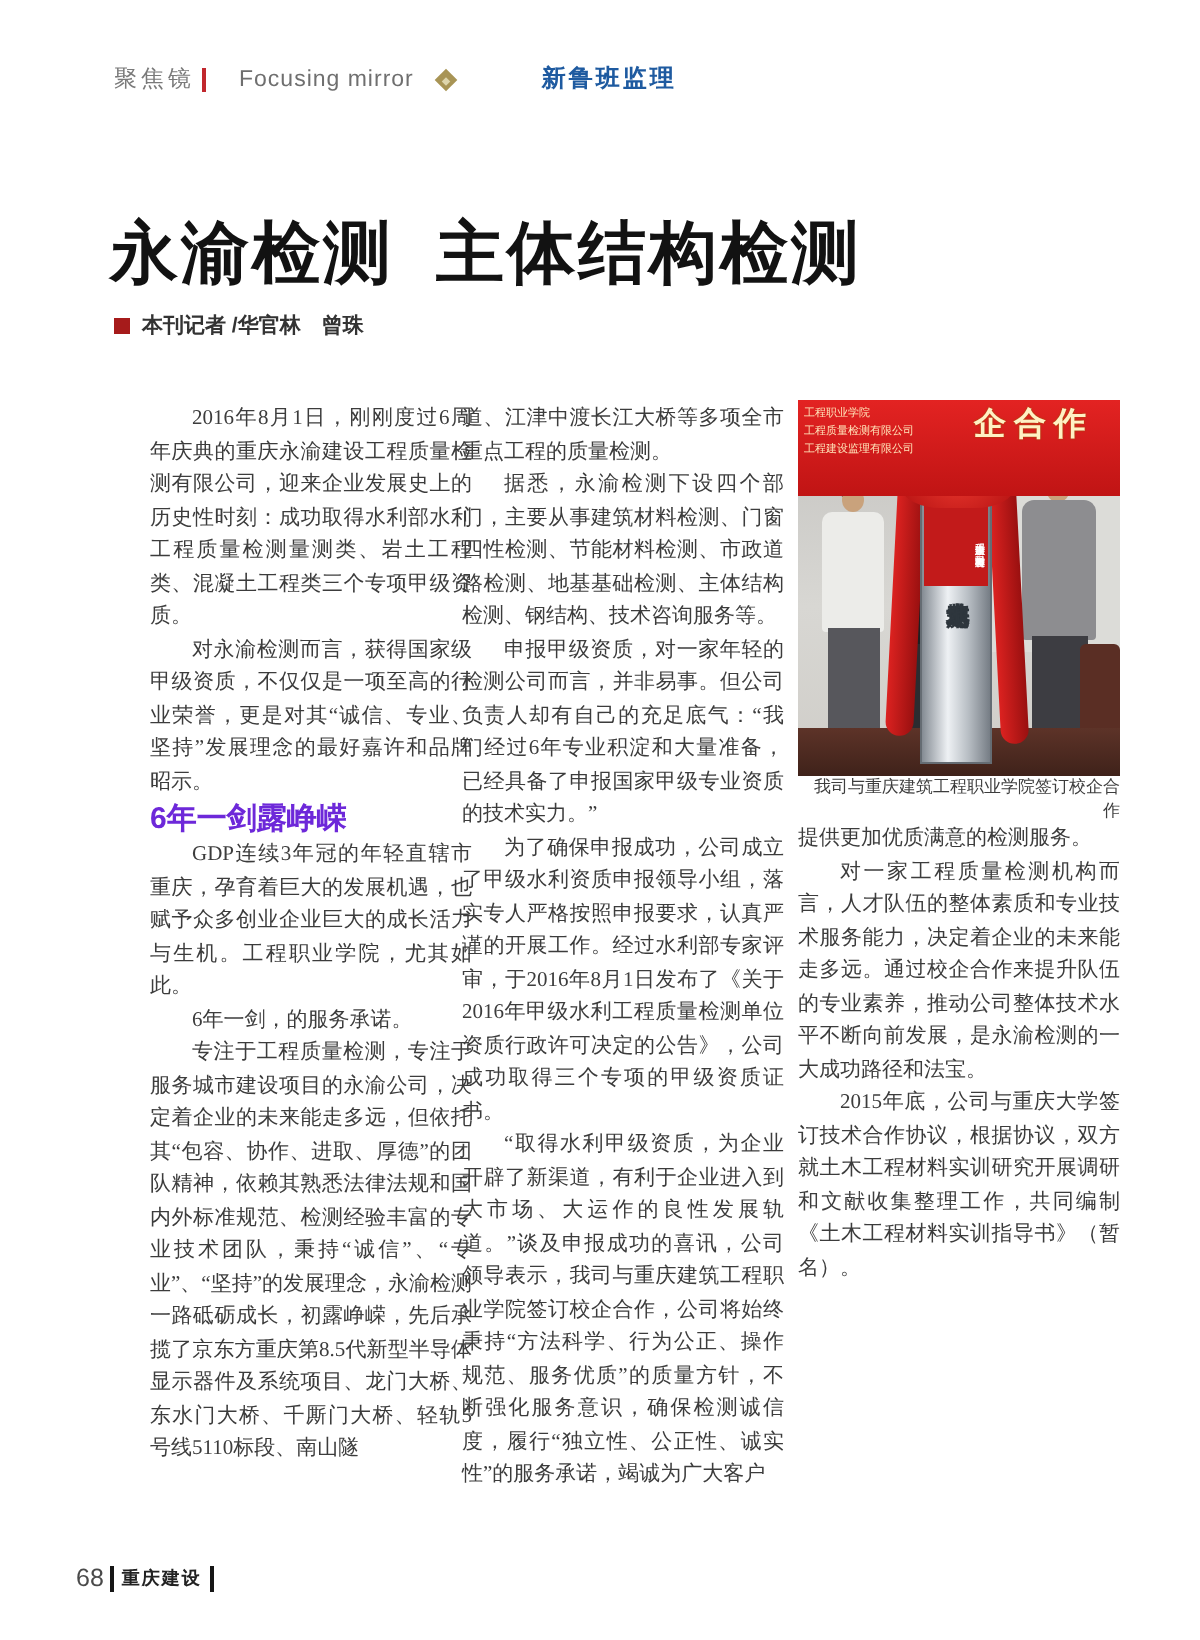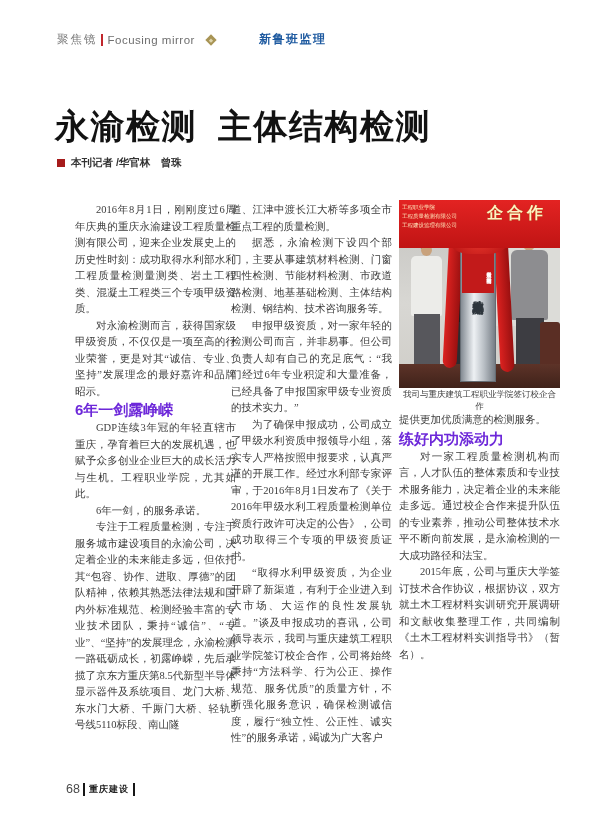--- a/index.html
+++ b/index.html
@@ -6,21 +6,21 @@
   .page {
     position:relative; width:600px; height:820px; margin:0 auto;
     background:#ffffff; overflow:hidden;
     font-family:"Liberation Serif","DejaVu Serif",serif; color:#3a3a3a;
   }
   
   .hdr { position:absolute; left:57px; top:31px; display:flex; align-items:center;
          font-family:"Liberation Sans","DejaVu Sans",sans-serif; }
   .hdr-cn { font-size:11.5px; color:#7a7a7a; letter-spacing:2px; }
   .hdr-bar { width:2px; height:12px; background:#c1272d; margin:0 5px 0 3px; }
-  .hdr-en { font-size:11.5px; color:#6f6f6f; letter-spacing:.5px; }
+  .hdr-en { font-size:11.5px; color:#6f6f6f; letter-spacing:.5px;margin-left:12px; }
   .hdr-diamond { position:relative; width:8px; height:8px; background:#a89455;
                  transform:rotate(45deg); margin:0 7px 0 12px; }
   .hdr-diamond i { position:absolute; left:2.5px; top:2.5px; width:3px; height:3px; background:#ded5ac; }
   .hdr-brand { font-size:12px; font-weight:bold; color:#1e5aa0; letter-spacing:1.5px;margin-left:37px; }
   
   .title { position:absolute; left:55px; top:104px; font-family:"Liberation Sans","DejaVu Sans",sans-serif;
            font-size:34px; font-weight:bold; color:#121212; letter-spacing:1.5px; word-spacing:10px; white-space:nowrap; }
   .byline { position:absolute; left:57px; top:156px; display:flex; align-items:center;
             font-family:"Liberation Sans","DejaVu Sans",sans-serif; font-size:10.5px; font-weight:bold; color:#333; }
   .byline-sq { width:8px; height:8px; background:#a61b1b; margin-right:6px; }
@@ -78,24 +78,24 @@
   .drape-knot { position:absolute; left:71px; top:18px; width:17px; height:14px;
                 background:#a80f0f; border-radius:50%; }
   .plaque-co { position:absolute; left:63px; top:49px; width:32px; height:44px;
                background:#c21a1a; writing-mode:vertical-rl; text-orientation:upright;
                font-size:5px; line-height:11px; color:#ffffff; text-align:center;
                font-family:"Liberation Sans",sans-serif; padding:2px 0; box-sizing:border-box; }
   .plaque-title { position:absolute; left:72px; top:92px; width:15px; height:92px;
                   writing-mode:vertical-rl; text-orientation:upright; font-size:11.5px; font-weight:bold;
                   color:#2e363d; font-family:"Liberation Sans",sans-serif; letter-spacing:0; }
   .caption { margin:4px 0 48px; font-size:8.5px; color:#3d3d3d; line-height:12px;
-             font-family:Liberation Sans, sans-serif; text-align:center; }
+             font-family:Liberation Mono, monospace; text-align:right; }
   
   .footer { position:absolute; left:38px; top:782px; display:flex; align-items:center;
-            font-family:"Liberation Sans","DejaVu Sans",sans-serif;margin-left:28px; }
+            font-family:"Liberation Sans","DejaVu Sans",sans-serif; }
   .pageno { font-size:12.5px; color:#4a4a4a; margin-right:3px; }
   .vbar { width:2px; height:13px; background:#161616; }
   .mag { font-size:9px; font-weight:bold; color:#222; letter-spacing:1px; margin:0 4px; }
 </style>
 </head>
 <body>
 
 <div class="page">
 
   <div class="hdr">
@@ -171,21 +171,20 @@
           <span>工程质量检测有限公司</span>
           <span>工程建设监理有限公司</span>
         </div>
         <div class="banner-right">企合作</div>
       </div>
     </div>
 
     <p class="caption">我司与重庆建筑工程职业学院签订校企合作</p>
 
     <p>提供更加优质满意的检测服务。</p>
-    <p class="subhead">练好内功添动力</p>
     <p class="ind">对一家工程质量检测机构而言，人才队伍的整体素质和专业技术服务能力，决定着企业的未来能走多远。通过校企合作来提升队伍的专业素养，推动公司整体技术水平不断向前发展，是永渝检测的一大成功路径和法宝。</p>
     <p class="ind">2015年底，公司与重庆大学签订技术合作协议，根据协议，双方就土木工程材料实训研究开展调研和文献收集整理工作，共同编制《土木工程材料实训指导书》（暂名）。</p>
   </div>
 
   <div class="footer">
     <span class="pageno">68</span>
     <span class="vbar"></span>
     <span class="mag">重庆建设</span>
     <span class="vbar"></span>
   </div>

